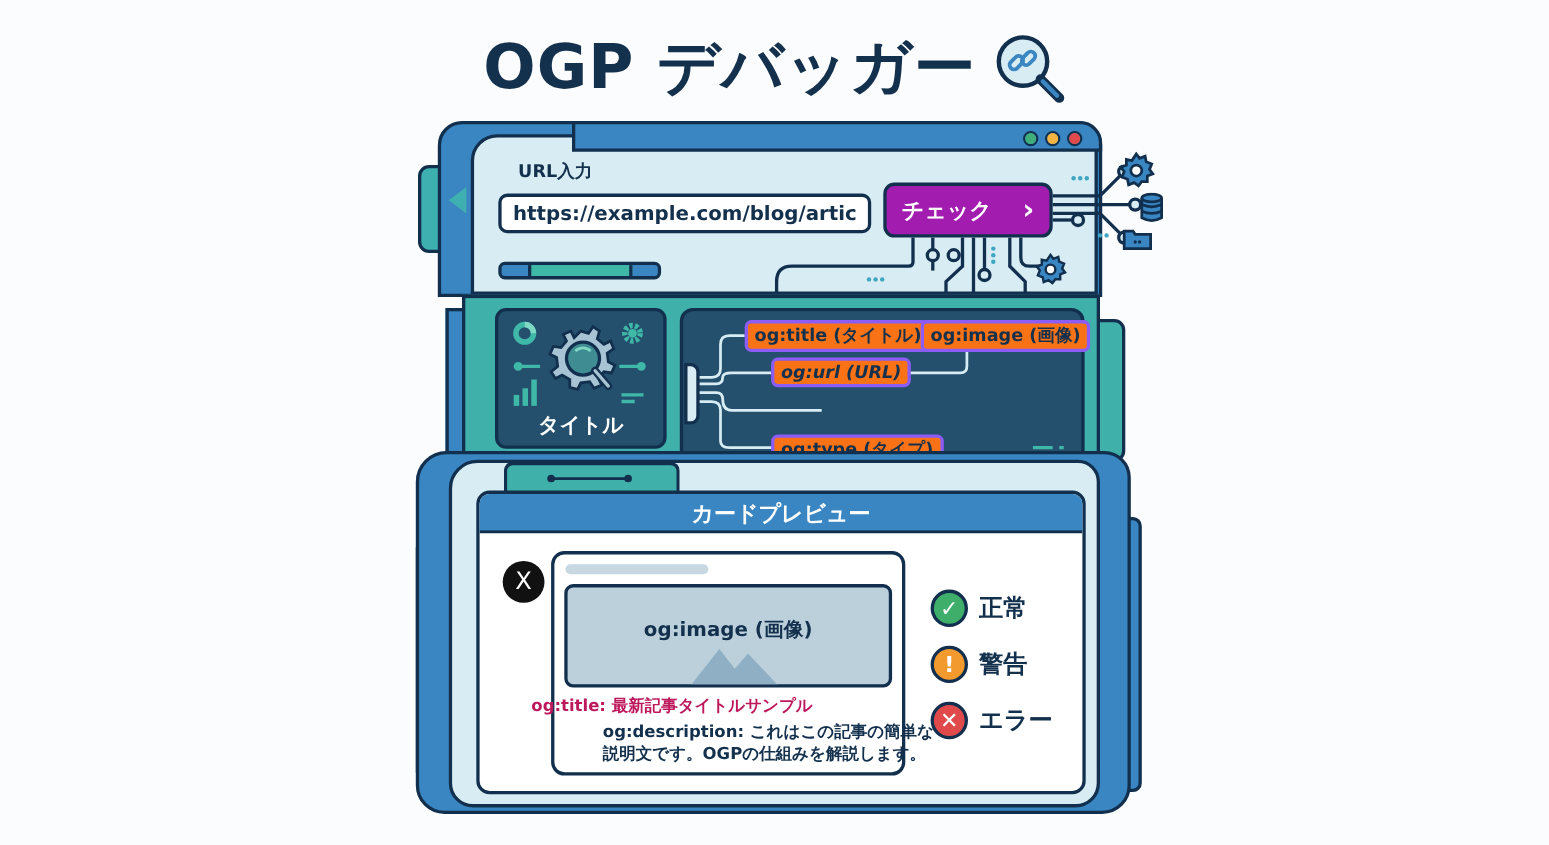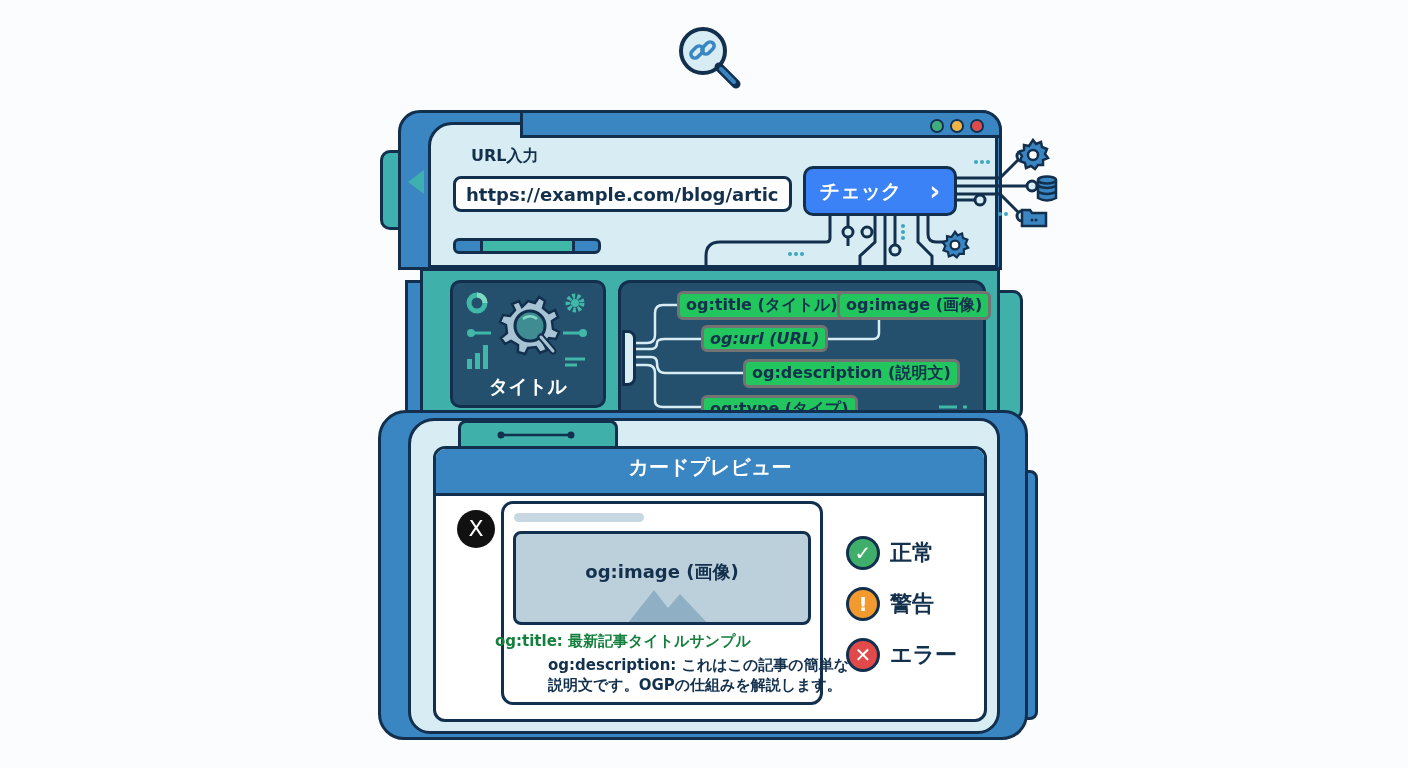--- a/index.html
+++ b/index.html
@@ -18,58 +18,59 @@
   
   #sec1-shell { left: 398px; top: 110px; width: 604px; height: 160px; background: #3a86c2; border-radius: 22px 22px 0 0; }
   #sec1-tab-left { left: 380px; top: 150px; width: 30px; height: 80px; background: #3fb0b0; border-radius: 10px 0 0 10px; }
   #sec1-panel { left: 428px; top: 122px; width: 570px; height: 146px; background: #d7ecf3; border-radius: 24px 6px 0 0; }
   #sec1-topbar { left: 520px; top: 110px; width: 482px; height: 28px; background: #3a86c2; border-radius: 0 20px 0 0; }
   .dot { width: 14px; height: 14px; border-radius: 50%; border: 2px solid #12304e; }
   #arrow-left { left: 408px; top: 170px; width: 0; height: 0; border-top: 12px solid transparent; border-bottom: 12px solid transparent; border-right: 16px solid #3fb0b0; }
 
   #url-label { left: 455px; top: 146px; font-size: 16px; font-weight: bold; color: #13304d; margin-left: 16px; }
   #url-input { left: 453px; top: 176px; width: 339px; height: 36px; background: #fff; border: 3px solid #12304e; border-radius: 8px; padding: 0 10px; font-size: 18px; font-weight: bold; color: #13304d; line-height: 30px; font-family: "DejaVu Sans", sans-serif; }
-  #check-btn { left: 803px; top: 166px; width: 154px; height: 50px; background: #3b82f6; border: 3px solid #12304e; border-radius: 10px; color: #fff; font-size: 20px; font-weight: bold; display: flex; align-items: center; justify-content: center; gap: 28px; cursor: pointer; }
+  #check-btn { left: 803px; top: 166px; width: 154px; height: 50px; background: #a21caf; border: 3px solid #12304e; border-radius: 10px; color: #fff; font-size: 20px; font-weight: bold; display: flex; align-items: center; justify-content: center; gap: 28px; cursor: pointer; }
   #progress { left: 453px; top: 238px; width: 148px; height: 16px; border: 3px solid #12304e; border-radius: 6px; background: #3a86c2; overflow: hidden; }
   #progress .fill { position: absolute; left: 24px; top: 0; width: 95px; height: 100%; background: #3fb8a8; border-left: 3px solid #12304e; border-right: 3px solid #12304e; }
 
   
   #sec2-shell { left: 420px; top: 268px; width: 580px; height: 170px; background: #3fb0aa; }
   #sec2-tab-right { left: 995px; top: 290px; width: 28px; height: 130px; background: #3fb0aa; border-radius: 0 10px 10px 0; }
   #sec2-tab-left { left: 405px; top: 280px; width: 20px; height: 150px; background: #3a86c2; }
   #extract-box { left: 450px; top: 280px; width: 156px; height: 128px; background: #24506d; border: 3px solid #12304e; border-radius: 10px; }
   #extract-label { left: 450px; top: 374px; width: 156px; text-align: center; color: #fff; font-size: 19px; font-weight: bold; }
   #tags-box { left: 618px; top: 280px; width: 368px; height: 152px; background: #24506d; border: 3px solid #12304e; border-radius: 12px; }
-  .tag { position: absolute; background: #22c55e; border: 3px solid #737373; border-radius: 6px; font-size: 16px; font-weight: bold; color: #13304d; padding: 1px 6px; white-space: nowrap; }
+  .tag { position: absolute; background: #f97316; border: 3px solid #8b5cf6; border-radius: 6px; font-size: 16px; font-weight: bold; color: #13304d; padding: 1px 6px; white-space: nowrap; }
   #connector { left: 622px; top: 330px; width: 14px; height: 56px; background: #d7ecf3; border: 3px solid #12304e; border-radius: 0 8px 8px 0; }
 
   
   #sec3-shell-back { left: 378px; top: 410px; width: 650px; height: 330px; background: #3a86c2; border-radius: 28px 24px 26px 26px; border: 3px solid #12304e; }
   #sec3-tab-left { left: 378px; top: 490px; width: 40px; height: 220px; background: #3fb0aa; border: 3px solid #12304e; border-radius: 8px 0 0 8px; }
   #sec3-tab-right { left: 1018px; top: 470px; width: 20px; height: 250px; background: #3a86c2; border: 3px solid #12304e; border-radius: 0 8px 8px 0; }
   #sec3-inner { left: 408px; top: 418px; width: 592px; height: 316px; background: #d7ecf3; border: 3px solid #12304e; border-radius: 26px 20px 22px 22px; }
   #sec3-notch { left: 458px; top: 420px; width: 160px; height: 30px; background: #3fb0aa; border: 3px solid #12304e; border-bottom: none; border-radius: 8px 8px 0 0; }
   #card-window { left: 433px; top: 446px; width: 554px; height: 276px; background: #fff; border: 3px solid #12304e; border-radius: 12px; overflow: hidden; }
-  #card-header { left: 436px; top: 449px; width: 548px; height: 47px; background: #3a86c2; border-bottom: 3px solid #12304e; border-radius: 9px 9px 0 0; color: #fff; font-size: 20px; font-weight: bold; text-align: center; line-height: 36px; }
+  #card-header { left: 436px; top: 449px; width: 548px; height: 36px; background: #3a86c2; border-bottom: 3px solid #12304e; border-radius: 9px 9px 0 0; color: #fff; font-size: 20px; font-weight: bold; text-align: center; line-height: 36px; }
 
   #x-logo { left: 457px; top: 510px; width: 38px; height: 38px; border-radius: 50%; background: #111; color: #fff; font-size: 22px; text-align: center; line-height: 38px; }
   #preview-card { left: 501px; top: 501px; width: 322px; height: 204px; background: #fff; border: 3px solid #12304e; border-radius: 12px; }
   #preview-bar { left: 514px; top: 513px; width: 130px; height: 9px; background: #c8d8e2; border-radius: 5px; }
   #og-image { left: 513px; top: 531px; width: 298px; height: 94px; background: #bcd0dc; border: 3px solid #12304e; border-radius: 8px; overflow: hidden; }
   #og-image-label { left: 513px; top: 560px; width: 298px; text-align: center; font-size: 18px; font-weight: bold; color: #13304d; }
-  #og-title { left: 495px; top: 632px; font-size: 15px; font-weight: bold; color: #15803d; white-space: nowrap; }
+  #og-title { left: 483px; top: 632px; font-size: 15px; font-weight: bold; color: #be185d; white-space: nowrap; }
   #og-desc { left: 511px; top: 655px; width: 304px; font-size: 15px; font-weight: bold; color: #13304d; line-height: 20px; margin-left: 37px; }
 
   .status { position: absolute; left: 846px; display: flex; align-items: center; gap: 10px; font-size: 22px; font-weight: bold; color: #13304d; }
   .status .ic { width: 34px; height: 34px; border-radius: 50%; border: 3px solid #12304e; color: #fff; display: flex; align-items: center; justify-content: center; font-size: 20px; font-weight: bold; }
 </style>
 </head>
 <body>
 
 <div id="title" class="abs">
+  <span class="t">OGP デバッガー</span>
   <span class="mag">
     <svg width="66" height="66" viewBox="0 0 66 66">
       <circle cx="27" cy="27" r="22" fill="#d7ecf3" stroke="#12304e" stroke-width="4"></circle>
       <line x1="43" y1="43" x2="60" y2="60" stroke="#12304e" stroke-width="9" stroke-linecap="round"></line>
       <line x1="45" y1="45" x2="58" y2="58" stroke="#3a86c2" stroke-width="4" stroke-linecap="round"></line>
       <rect x="14" y="24" width="14" height="8" rx="4" transform="rotate(-45 21 28)" fill="none" stroke="#3a86c2" stroke-width="3.5"></rect>
       <rect x="25" y="20" width="14" height="8" rx="4" transform="rotate(-45 32 24)" fill="none" stroke="#3a86c2" stroke-width="3.5"></rect>
     </svg>
   </span>
 </div>
@@ -216,21 +217,20 @@
       <line x1="318" y1="124" x2="336" y2="124"></line>
         <line x1="342" y1="124" x2="346" y2="124"></line>
       <line x1="306" y1="134" x2="328" y2="134"></line>
         <line x1="334" y1="134" x2="338" y2="134"></line>
         <line x1="342" y1="134" x2="346" y2="134"></line>
     </g>
   </svg>
   <div class="tag" style="left:56px;top:8px;">og:title (タイトル)</div>
   <div class="tag" style="left:216px;top:8px;">og:image (画像)</div>
   <div class="tag" style="left:80px;top:42px;font-style:italic;">og:url (URL)</div>
-  <div class="tag" style="left:122px;top:76px;">og:description (説明文)</div>
   <div class="tag" style="left:80px;top:112px;">og:type (タイプ)</div>
 </div>
 <div id="connector" class="abs"></div>
 
 <div id="sec3-tab-left" class="abs"></div>
 <div id="sec3-tab-right" class="abs"></div>
 <div id="sec3-shell-back" class="abs"></div>
 <div id="sec3-inner" class="abs"></div>
 <div id="sec3-notch" class="abs">
   <svg width="154" height="28">

